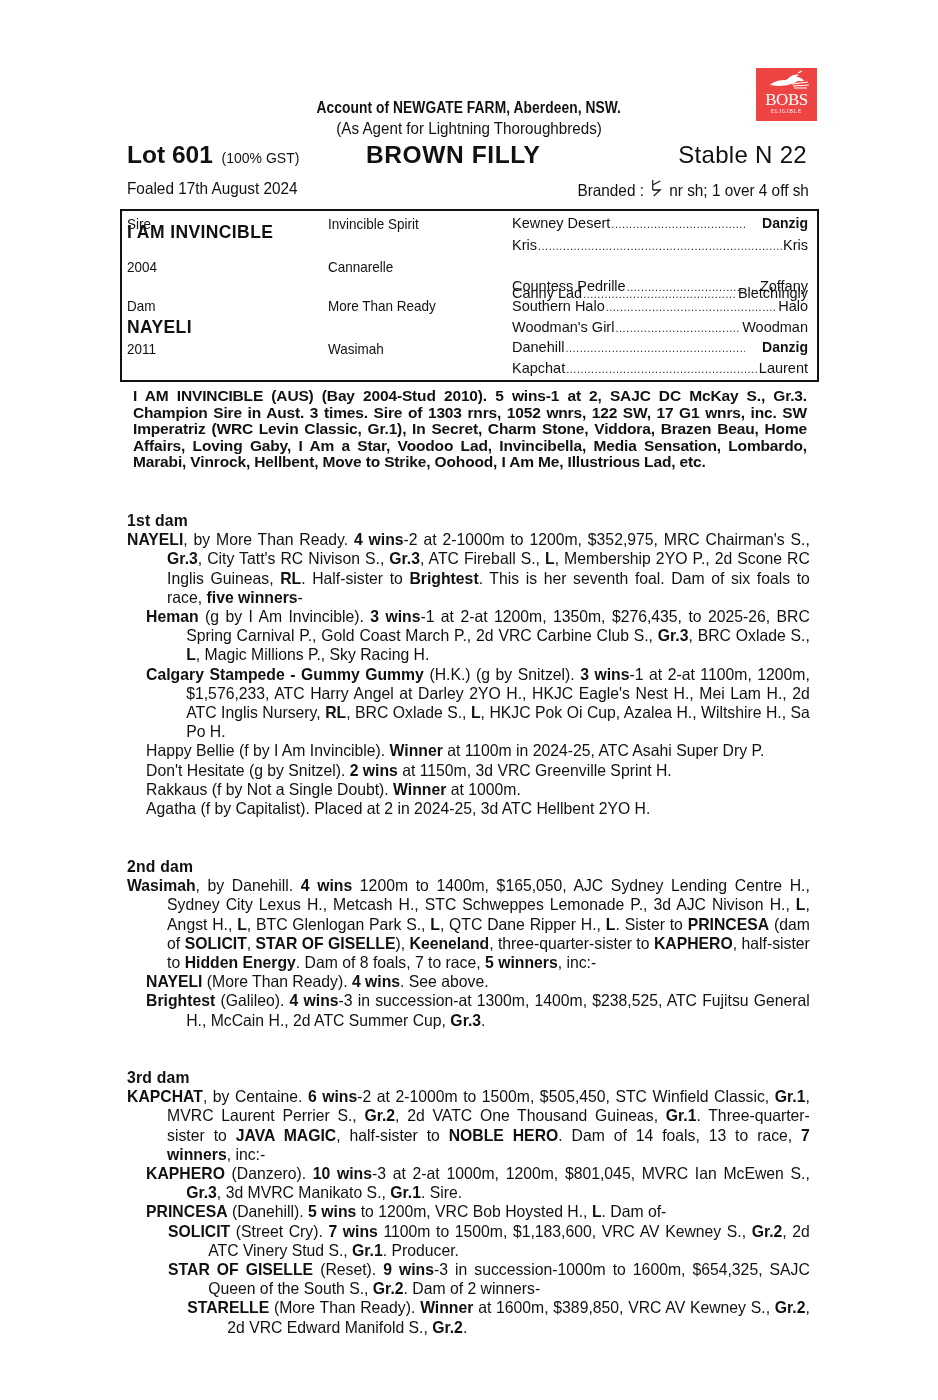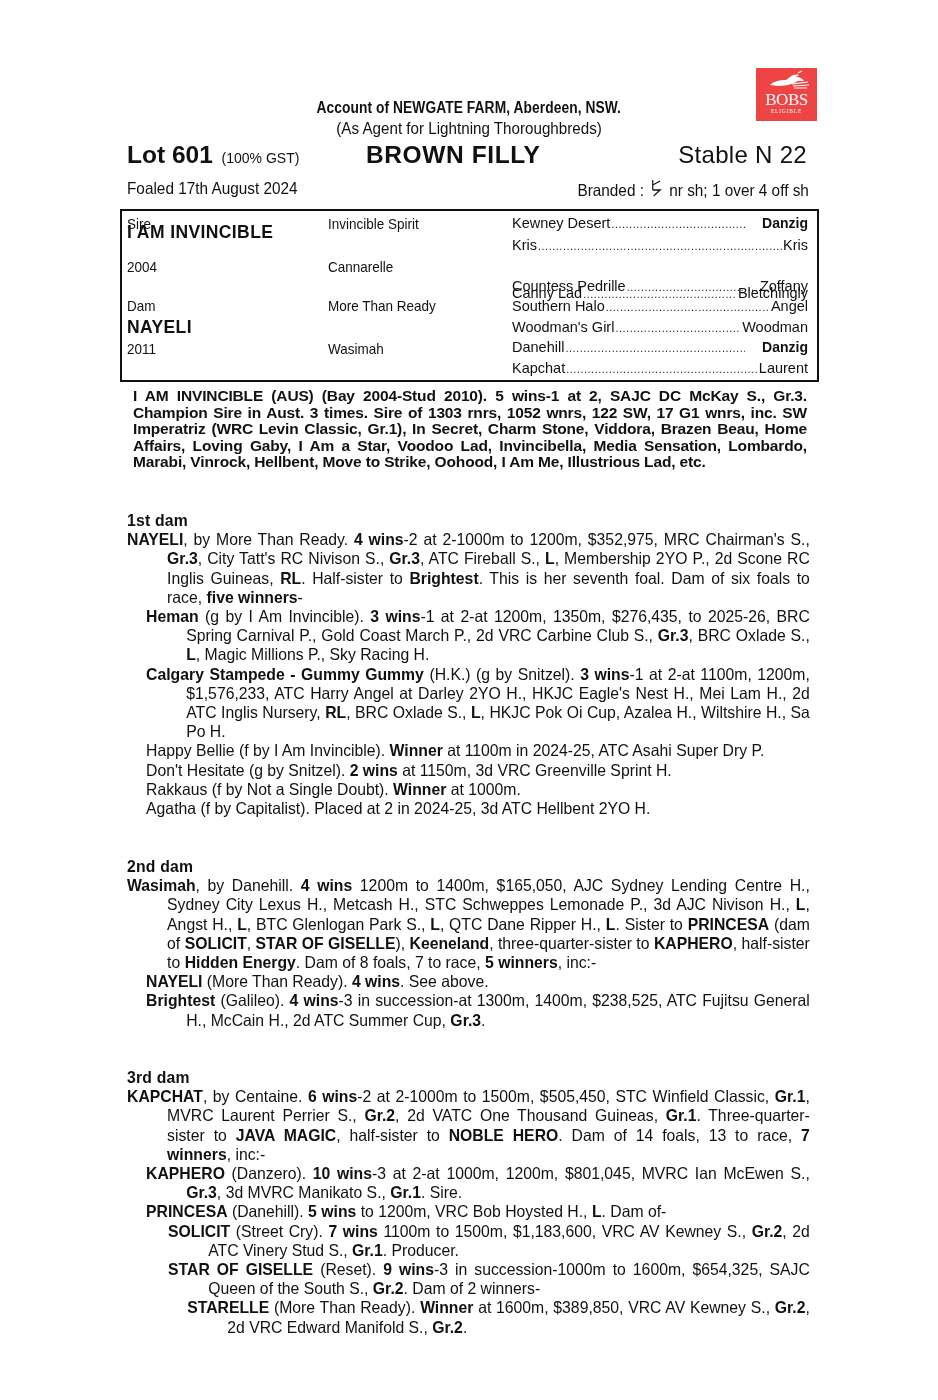--- a/index.html
+++ b/index.html
@@ -121,21 +121,21 @@
         <span class="s">Bletchingly</span>
     </div>
     <div class="g3" style="top:67px;">
       <span class="n">Countess Pedrille</span>
         <span class="dots">........................................................................</span>
         <span class="s">Zoffany</span>
     </div>
     <div class="g3" style="top:87px;justify-content:space-between;">
       <span class="n">Southern Halo</span>
         <span class="dots">........................................................................</span>
-        <span class="s">Angel</span>
+        <span class="s">Halo</span>
     </div>
     <div class="g3" style="top:108px;">
       <span class="n">Woodman's Girl</span>
         <span class="dots">........................................................................</span>
         <span class="s">Woodman</span>
     </div>
     <div class="g3" style="top:128px;">
       <span class="n">Danehill</span>
         <span class="dots">........................................................................</span>
         <span class="s bold">Danzig</span>

